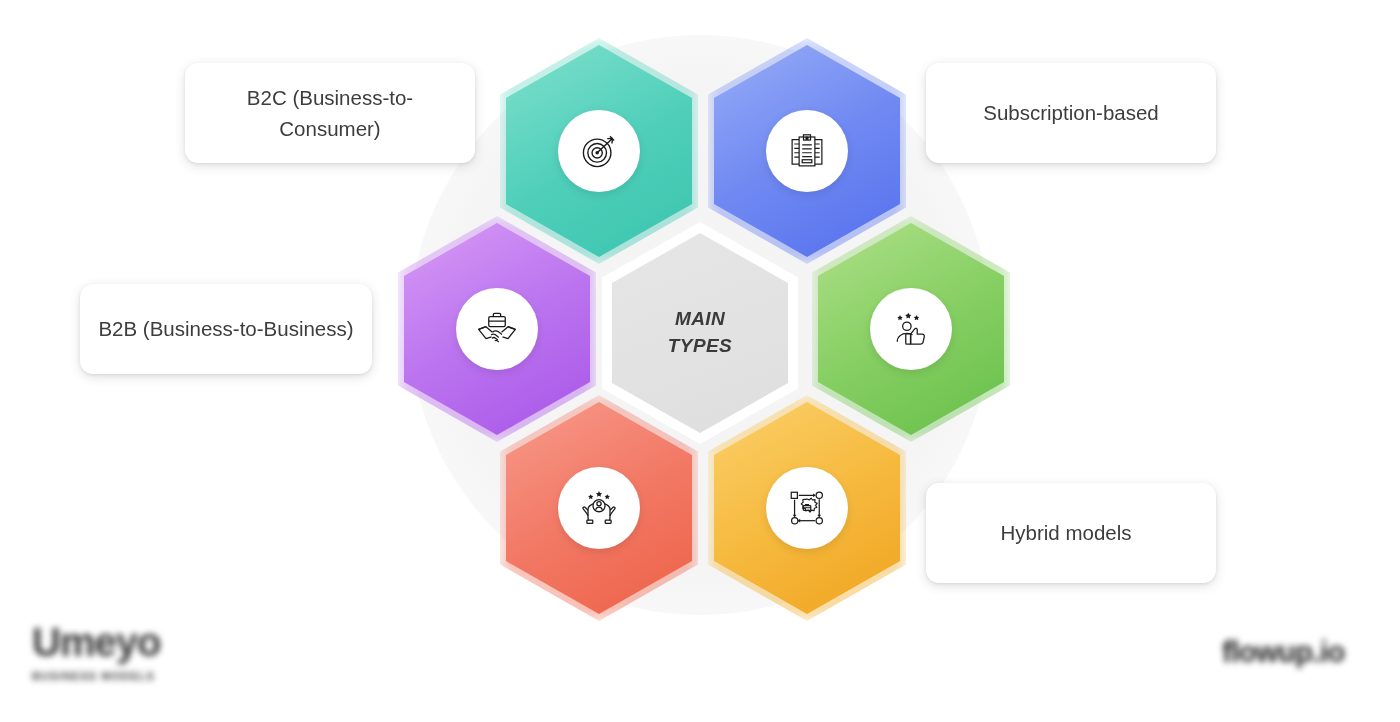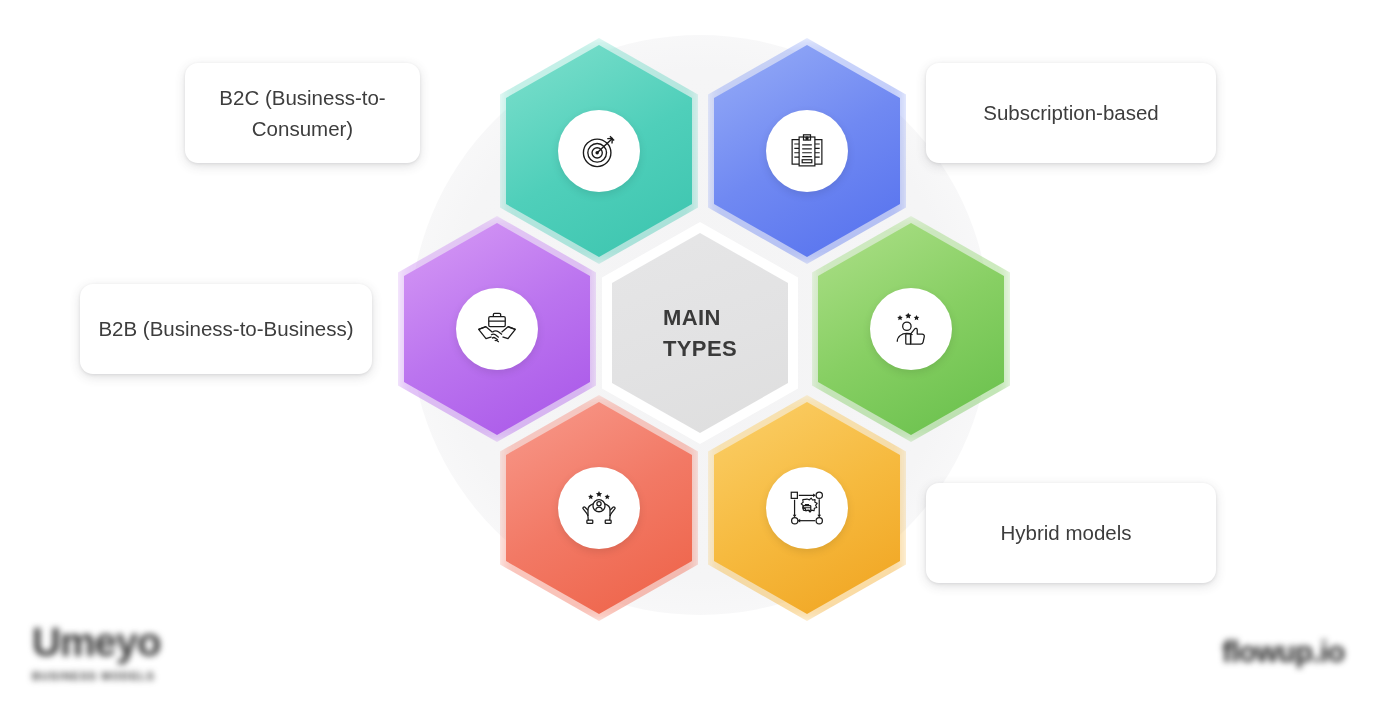--- a/index.html
+++ b/index.html
@@ -51,23 +51,24 @@
     background: #ffffff;
     display: flex; align-items: center; justify-content: center;
   }
   .hex-center-inner {
     width: 176px; height: 200px;
     clip-path: polygon(50% 0%, 100% 25%, 100% 75%, 50% 100%, 0% 75%, 0% 25%);
     background: linear-gradient(160deg, #e6e6e7 0%, #e2e2e3 55%, #dedede 100%);
     display: flex; align-items: center; justify-content: center;
   }
   .center-label {
-    font-size: 22px; font-weight: bold; color: #3a3a3a;
-    letter-spacing: .4px; line-height: 1.42; text-align: left;
+    font-size: 19px; font-weight: bold; color: #3a3a3a;
+    letter-spacing: .4px; line-height: 1.42; text-align: center;
     white-space: pre-line;
+    font-style: italic;
   }
 
   
   .card {
     position: absolute;
     background: #ffffff;
     border-radius: 13px;
     box-shadow: 0 3px 11px rgba(60,60,70,0.16), 0 1px 3px rgba(60,60,70,0.10);
     display: flex; align-items: center; justify-content: center;
     text-align: center;
@@ -221,21 +222,21 @@
     </div>
   </div>
 
   <div class="hex-center" style="left:602px; top:222px;">
     <div class="hex-center-inner">
       <div class="center-label">MAIN
 TYPES</div>
     </div>
   </div>
 
-  <div class="card" style="left:185px; top:63px; width:235px; height:100px;">
+  <div class="card" style="left:185px; top:63px; width:290px; height:100px;">
     <span>B2C (Business-to-Consumer)</span>
   </div>
 
   <div class="card" style="left:926px; top:63px; width:290px; height:100px;">
     <span>Subscription-based</span>
   </div>
 
   <div class="card" style="left:80px; top:284px; width:292px; height:90px;padding-left:16px;">
     <span>B2B (Business-to-Business)</span>
   </div>

